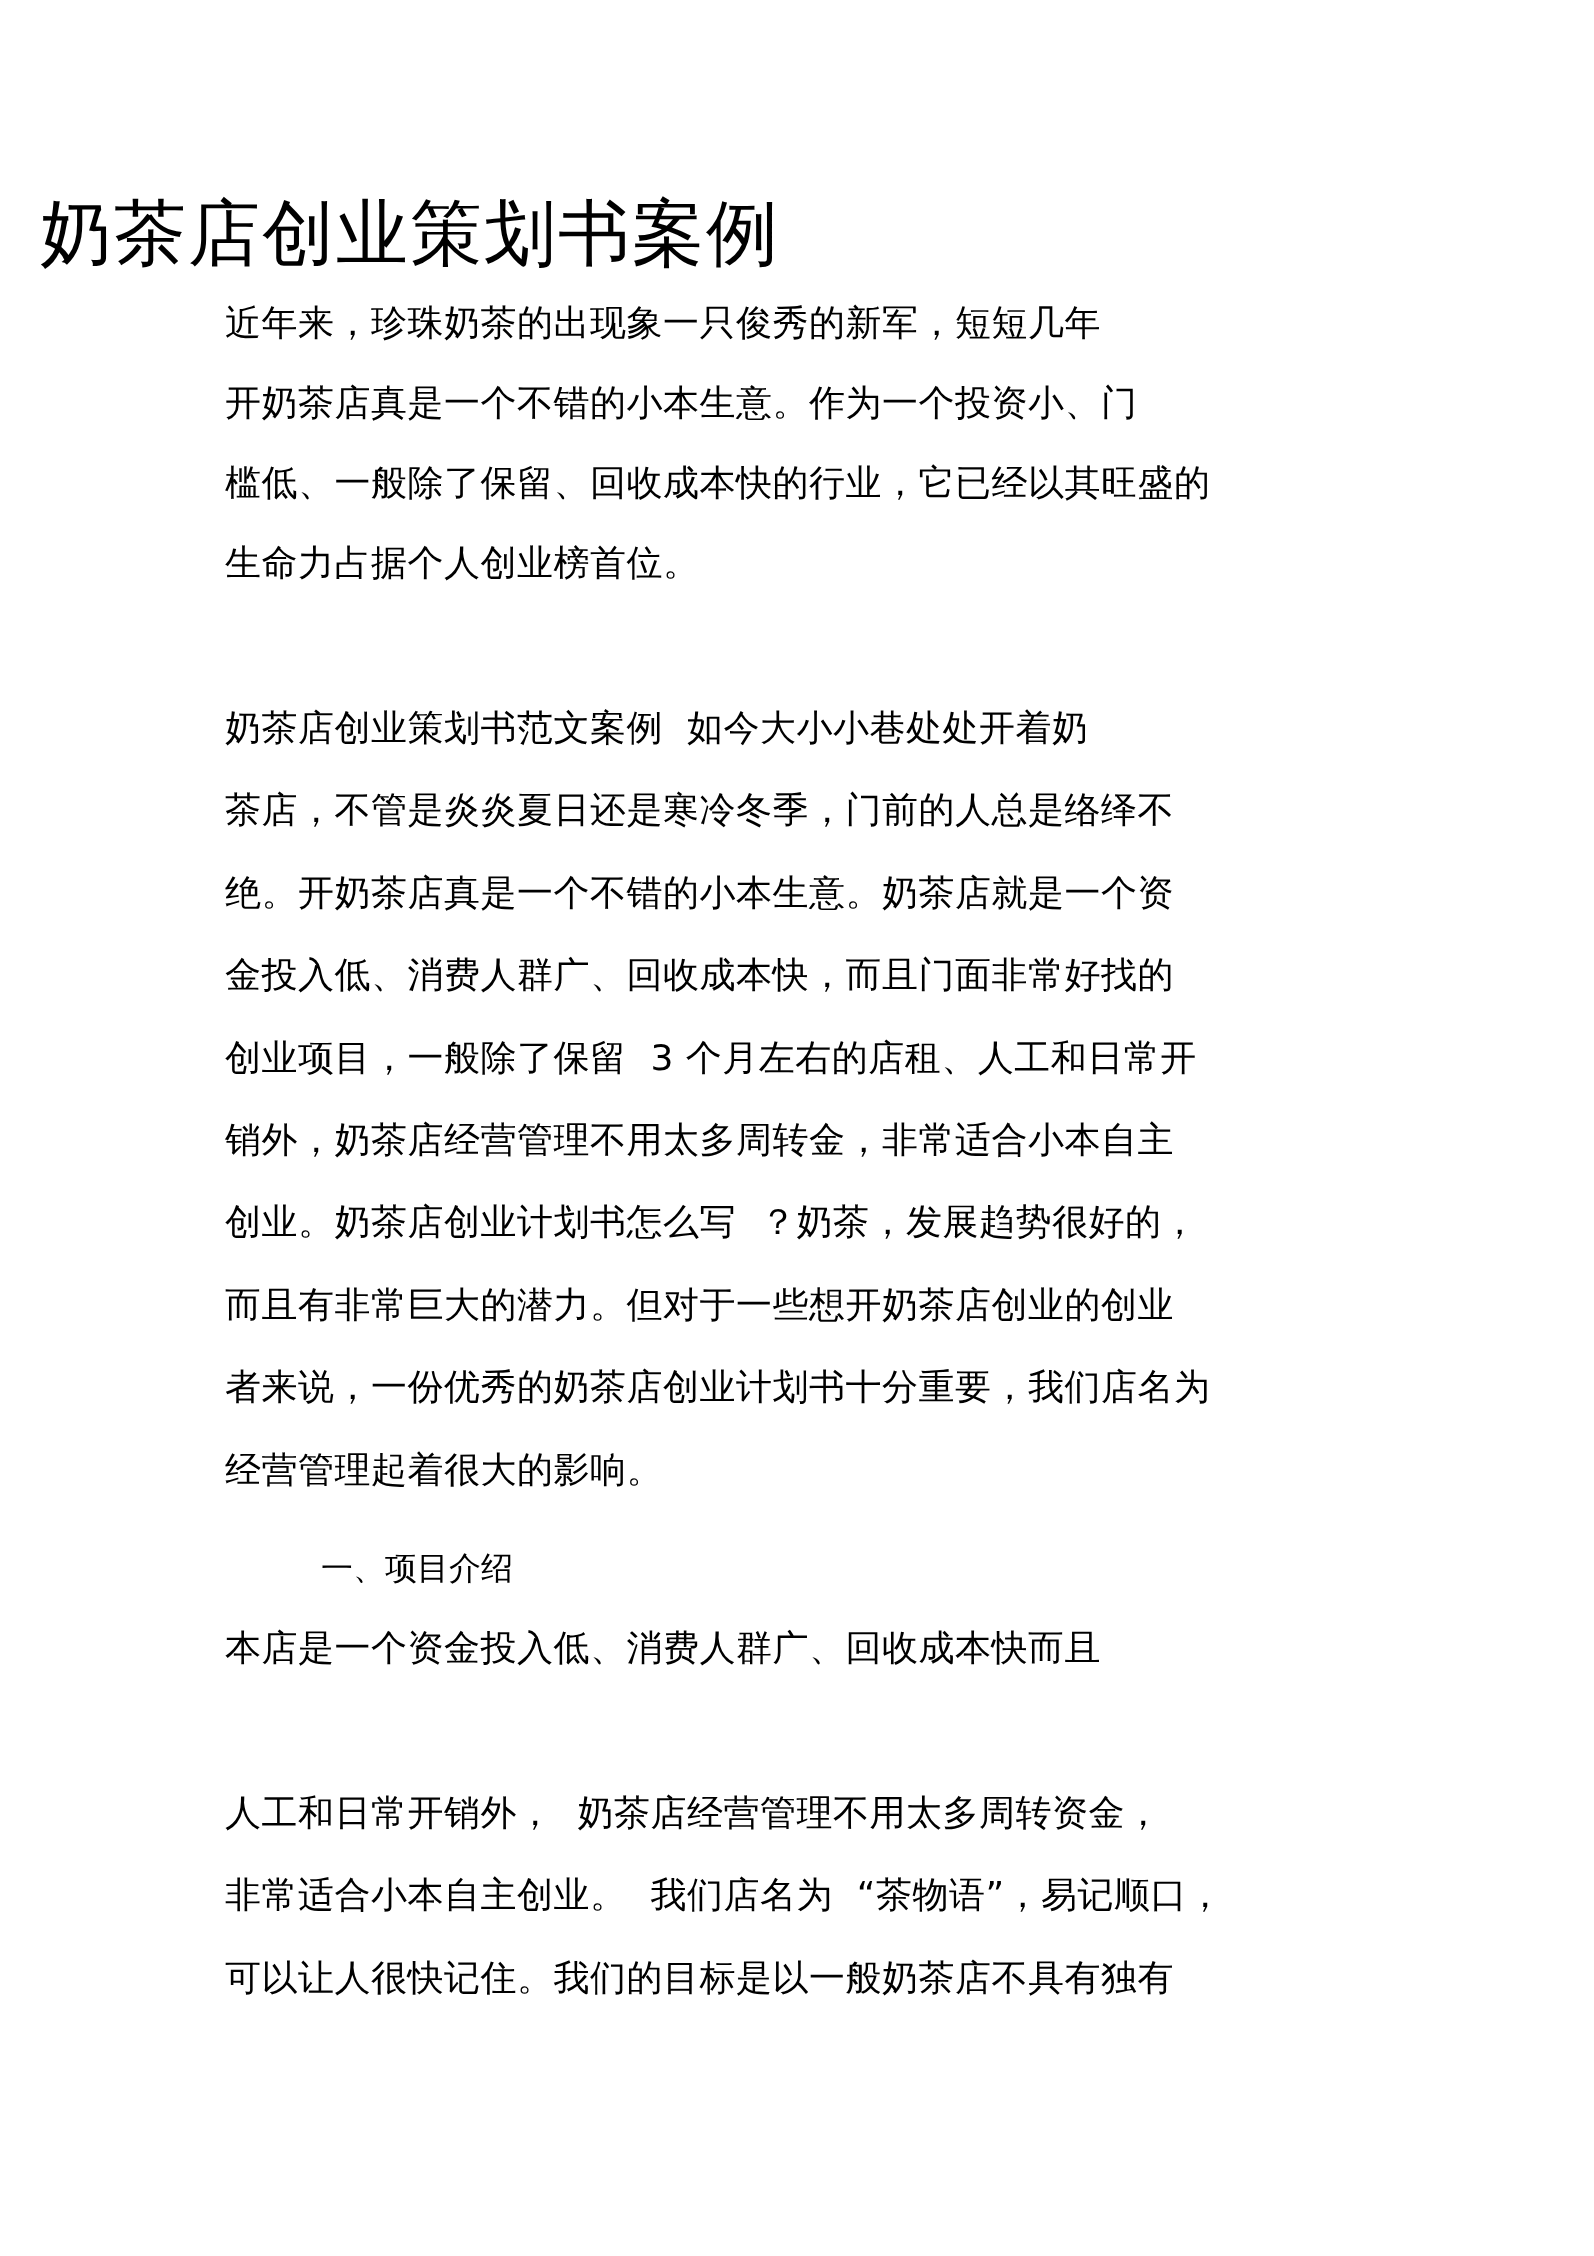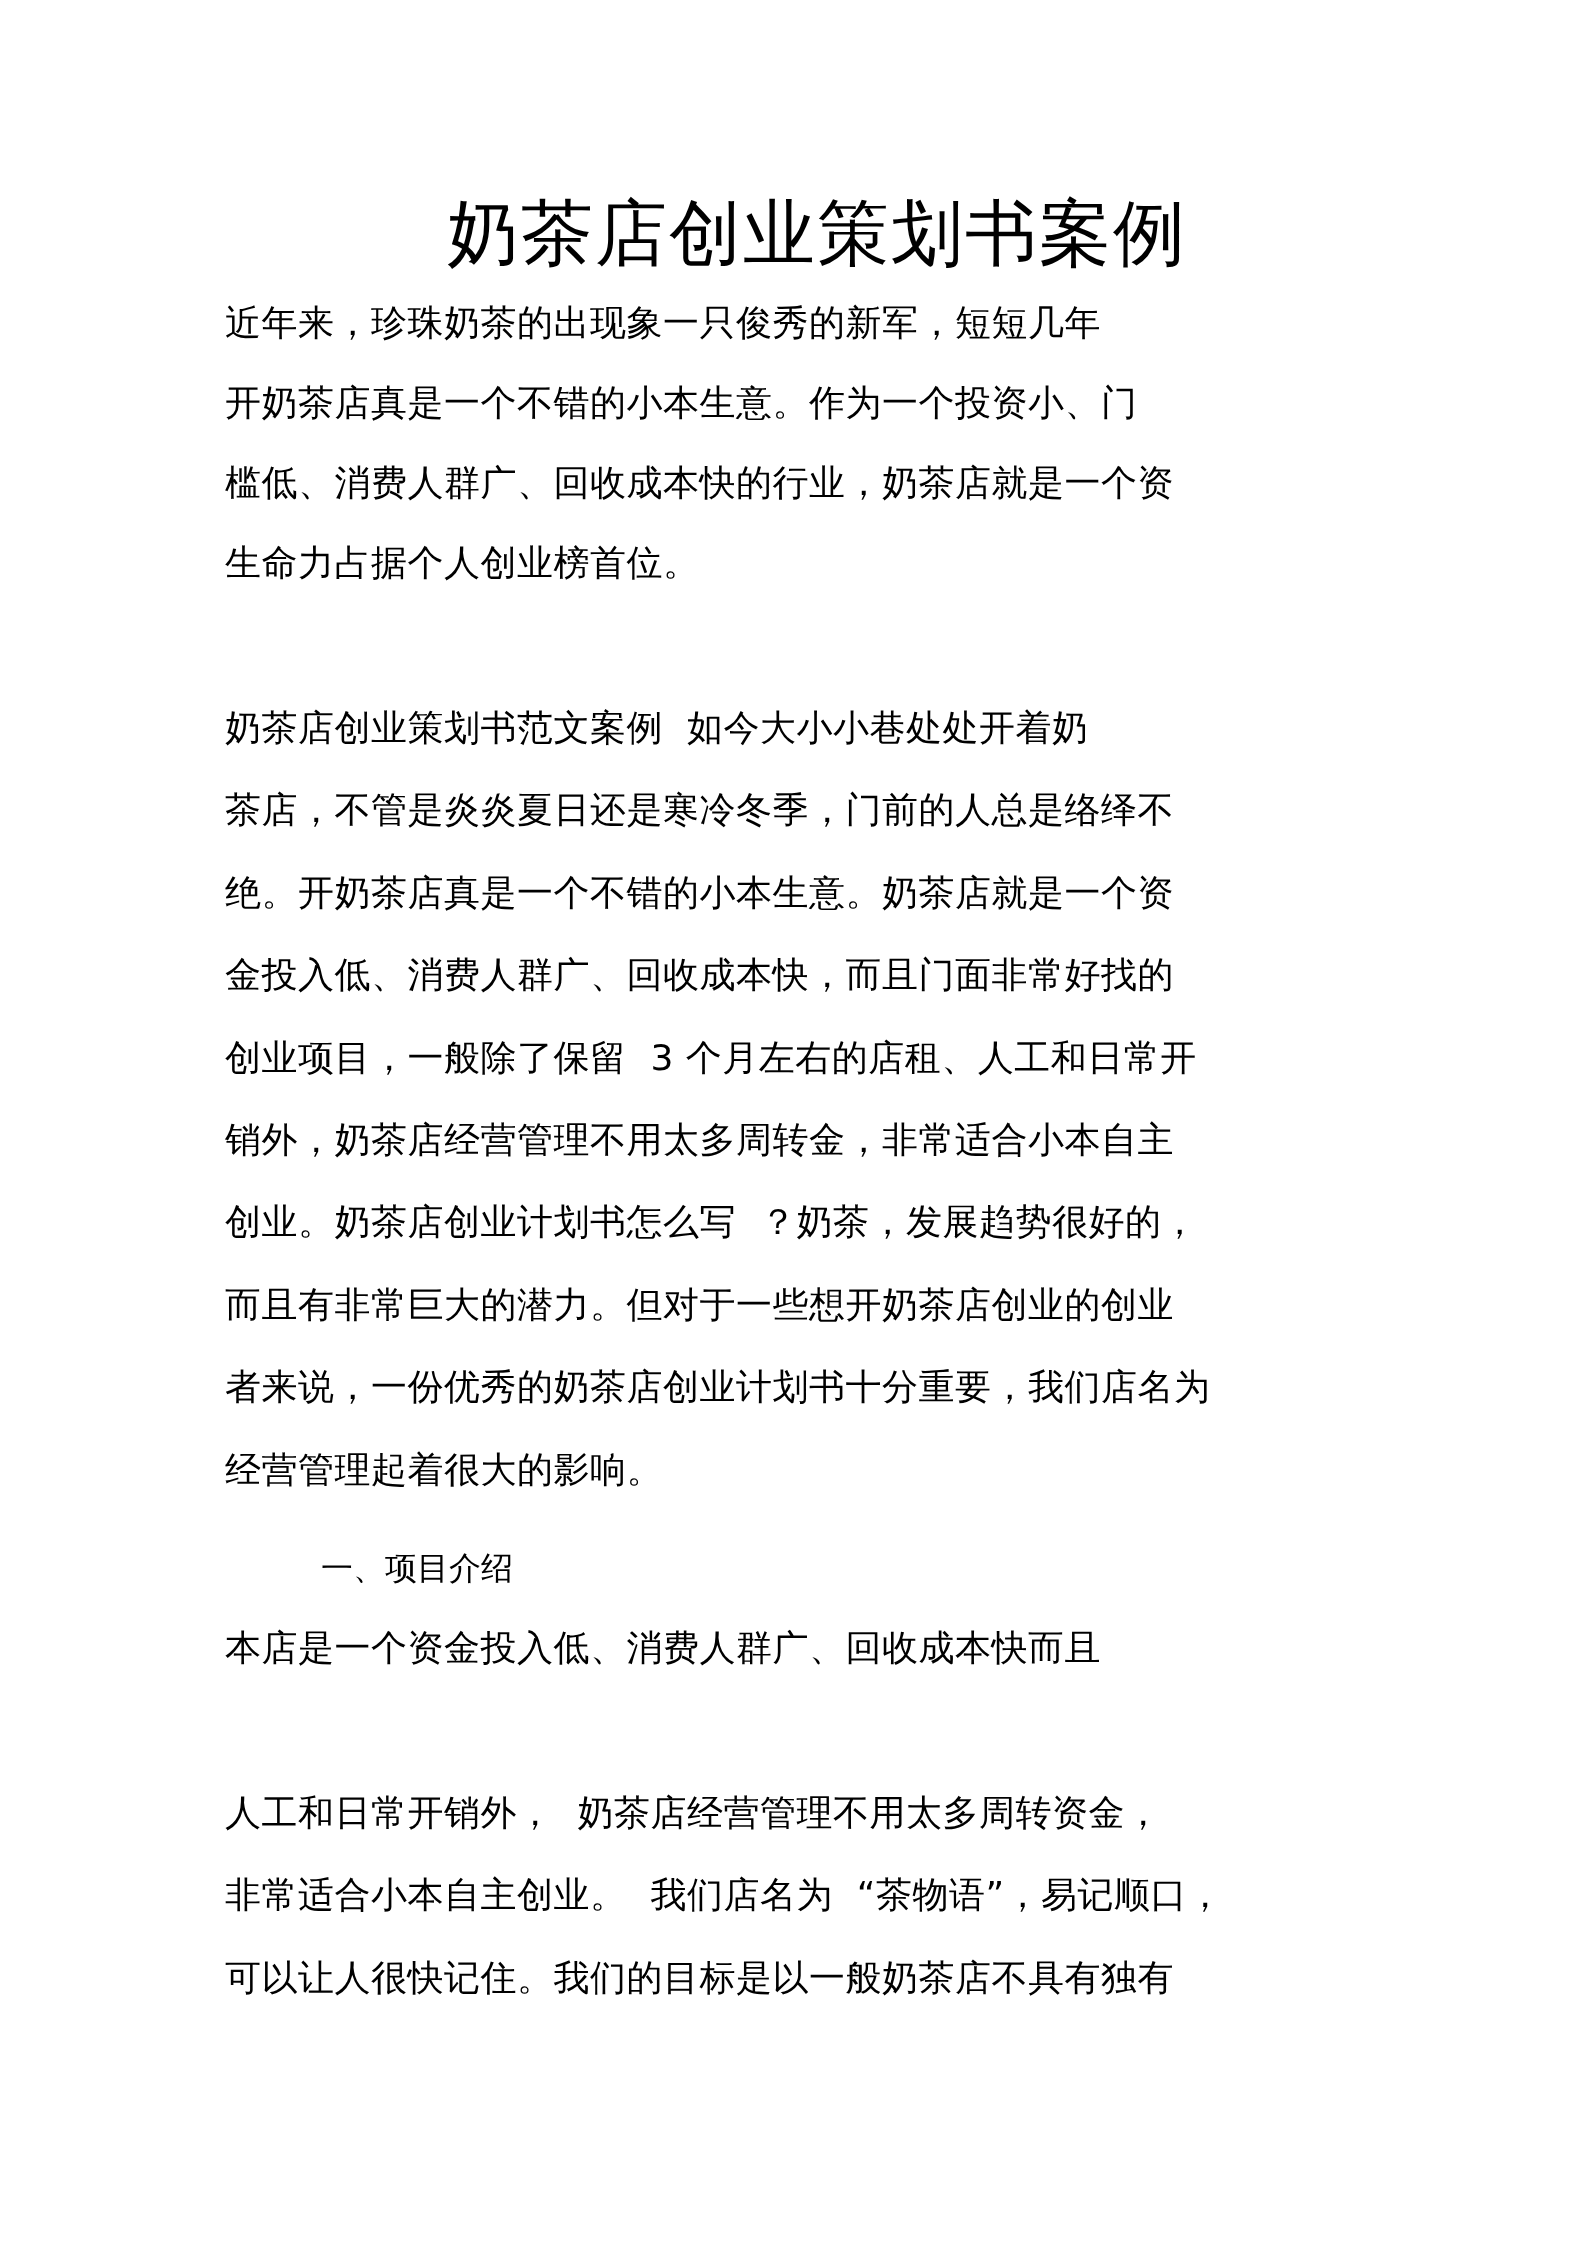--- a/index.html
+++ b/index.html
@@ -20,21 +20,21 @@
     left: 0; top: 0;
     width: 1594px;
     height: 2256px;
     background: #ffffff;
   }
   .title {
     position: absolute;
     left: 0;
     width: 1594px;
     top: 185px;
-    text-align: center;
+    text-align: left;
     font-size: 72px;
     line-height: 96px;
     letter-spacing: 2px;
     padding-left: 40px;
     box-sizing: border-box;
     white-space: nowrap;
   }
   .line {
     position: absolute;
     left: 225px;
@@ -53,21 +53,21 @@
 </style>
 </head>
 <body>
 
 <div class="page">
 
   <div class="title">奶茶店创业策划书案例</div>
 
   <div class="line" style="top:299px">近年来，珍珠奶茶的出现象一只俊秀的新军，短短几年</div>
   <div class="line" style="top:379px">开奶茶店真是一个不错的小本生意。作为一个投资小、门</div>
-  <div class="line" style="top:459px">槛低、消费人群广、回收成本快的行业，奶茶店就是一个资</div>
+  <div class="line" style="top:459px">槛低、一般除了保留、回收成本快的行业，它已经以其旺盛的</div>
   <div class="line" style="top:539px">生命力占据个人创业榜首位。</div>
 
   <div class="line" style="top:704px">奶茶店创业策划书范文案例  如今大小小巷处处开着奶</div>
   <div class="line" style="top:786px">茶店，不管是炎炎夏日还是寒冷冬季，门前的人总是络绎不</div>
   <div class="line" style="top:869px">绝。开奶茶店真是一个不错的小本生意。奶茶店就是一个资</div>
   <div class="line" style="top:951px">金投入低、消费人群广、回收成本快，而且门面非常好找的</div>
   <div class="line" style="top:1034px">创业项目，一般除了保留  3 个月左右的店租、人工和日常开</div>
   <div class="line" style="top:1116px">销外，奶茶店经营管理不用太多周转金，非常适合小本自主</div>
   <div class="line" style="top:1198px">创业。奶茶店创业计划书怎么写  ？奶茶，发展趋势很好的，</div>
   <div class="line" style="top:1281px">而且有非常巨大的潜力。但对于一些想开奶茶店创业的创业</div>

